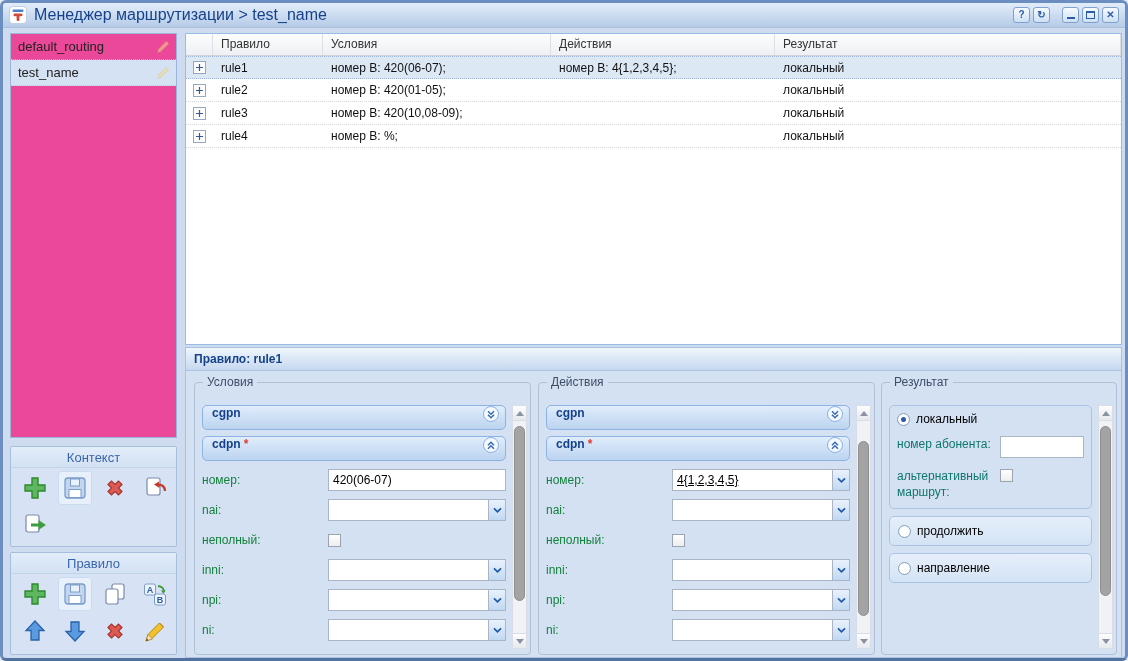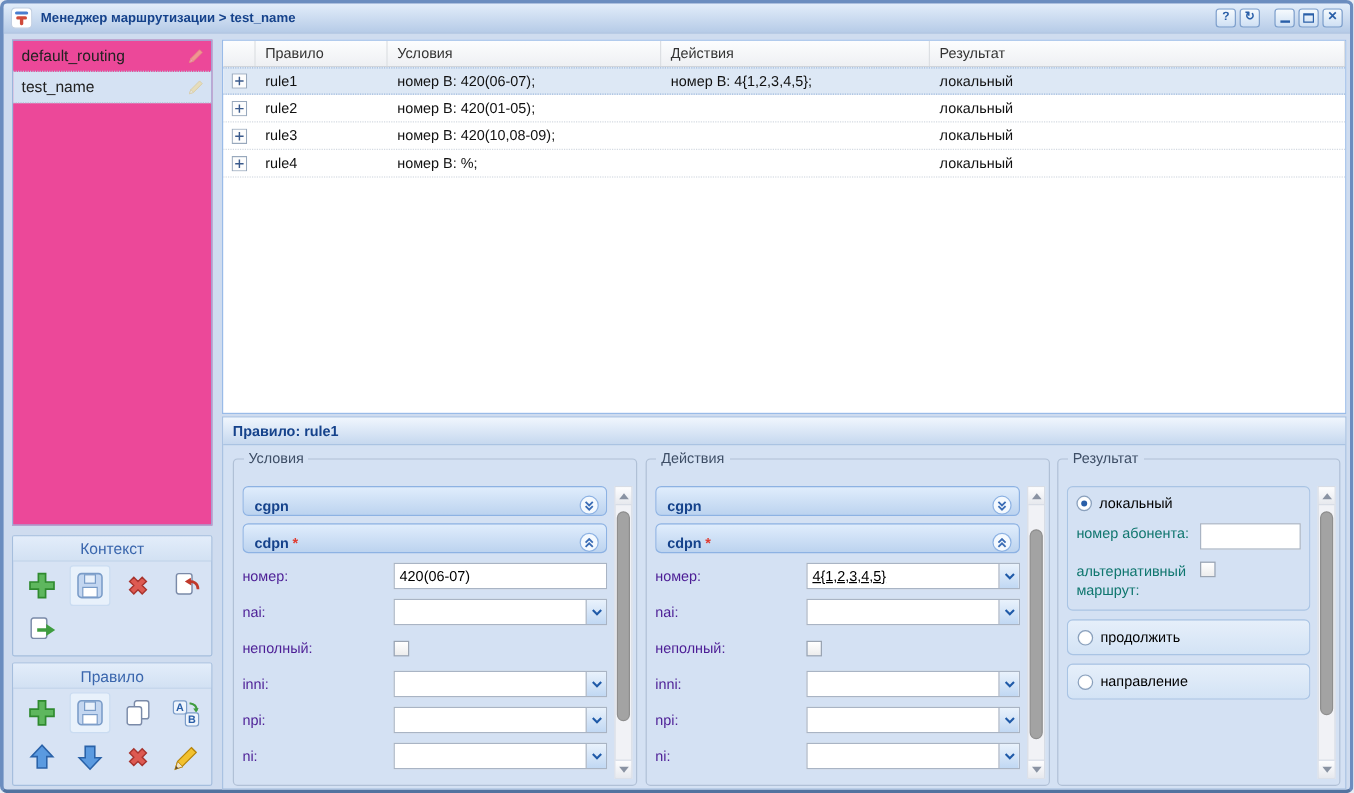--- a/index.html
+++ b/index.html
@@ -2,21 +2,21 @@
 <html><head>
 <meta charset="utf-8">
 <style>
   html,body{margin:0;padding:0;background:#e8edf5;font-family:"Liberation Sans",sans-serif;}
   *{box-sizing:border-box;}
   #window{position:relative;width:1128px;height:661px;border:3px solid #6b8dbf;border-bottom-color:#52729f;border-radius:6px;background:#cfdcef;overflow:hidden;}
 
   
   .titlebar{position:absolute;left:0;top:0;right:0;height:25px;background:linear-gradient(#e2edfa,#b6cbe7);display:flex;align-items:center;padding:0 6px;border-bottom:1px solid #a9c0de;}
   .app-icon{width:18px;height:18px;margin-right:7px;flex:0 0 auto;}
-  .win-title{font-size:11px;font-weight:bold;color:#15428b;flex:1;}
+  .win-title{font-size:16px;font-weight:normal;color:#15428b;flex:1;}
   .win-btns{display:flex;gap:3px;align-items:center;}
   .win-btn{width:17px;height:16px;border:1px solid #7fa0cc;border-radius:3px;background:linear-gradient(#f6fafd,#cfe0f4);color:#2a5fa8;font-size:10px;font-weight:bold;display:flex;align-items:center;justify-content:center;cursor:default;line-height:1;}
   .win-btn .min-glyph{display:block;width:8px;height:2px;background:#2a5fa8;margin-top:6px;}
   .win-btn .max-glyph{display:block;width:9px;height:8px;border:1px solid #2a5fa8;border-top-width:2px;}
   .gap{width:6px;}
 
   
   .ctx-list{position:absolute;left:7px;top:30px;width:167px;height:405px;background:#ec4899;border:1px solid #9ab5dc;}
   .ctx-item{height:26px;display:flex;align-items:center;padding:0 5px 0 7px;font-size:13px;color:#222;border-bottom:1px dotted #b9c8dc;}
   .ctx-item.selected{background:#d5e2f3;}
@@ -51,28 +51,28 @@
   .detail-header{height:23px;background:linear-gradient(#f0f6fd,#c6d8ef);border-bottom:1px solid #aac3e2;font-size:12px;font-weight:bold;color:#15428b;padding:4px 0 0 8px;}
   .detail-body{position:absolute;left:0;right:0;top:24px;bottom:0;}
 
   fieldset{position:absolute;top:3px;bottom:2px;margin:0;padding:0 4px;border:1px solid #b0c0d6;border-radius:4px;background:transparent;}
   fieldset legend{font-size:12px;color:#3e4e66;padding:0 4px;margin-left:4px;}
   #fs-conditions{left:8px;width:337px;}
   #fs-actions{left:352px;width:337px;}
   #fs-result{left:695px;width:236px;}
   .fs-inner{position:absolute;left:7px;right:24px;top:16px;bottom:6px;overflow:hidden;}
 
-  .section-bar{height:25px;border:1px solid #8db2e3;border-radius:5px;background:linear-gradient(#e0edfc,#bcd3ef);display:flex;align-items:flex-end;padding:0 6px 0 9px;margin-bottom:6px;}
+  .section-bar{height:25px;border:1px solid #8db2e3;border-radius:5px;background:linear-gradient(#e0edfc,#bcd3ef);display:flex;align-items:flex-start;padding:0 6px 0 9px;margin-bottom:6px;}
   .section-bar .sec-lbl{font-size:12px;font-weight:bold;color:#15428b;flex:1;}
   .req{color:#e03c31;font-weight:bold;margin-left:3px;}
   .sec-btn{width:16px;height:16px;border:1px solid #8db2e3;border-radius:8px;background:#f4f9fe;display:flex;align-items:center;justify-content:center;}
   .sec-btn svg{width:10px;height:9px;}
 
   .frow{display:flex;align-items:center;margin-top:8px;min-height:22px;}
-  .frow .flabel{flex:0 0 126px;font-size:12px;color:#4c1d95;}
+  .frow .flabel{flex:0 0 126px;font-size:12px;color:#15803d;}
   .tf{flex:1;height:22px;border:1px solid #a9b4c4;background:#fff;font-size:12px;color:#000;display:flex;align-items:center;padding:0 4px;overflow:hidden;}
   input.tf-input{flex:1;height:22px;border:1px solid #a9b4c4;background:#fff;font-size:12px;color:#000;padding:0 4px;font-family:"Liberation Sans",sans-serif;}
   .combo{flex:1;height:22px;border:1px solid #a9b4c4;background:#fff;display:flex;overflow:hidden;}
   .combo .combo-text{flex:1;font-size:12px;color:#000;padding:3px 0 0 4px;white-space:nowrap;overflow:hidden;text-decoration:underline;}
   .combo .combo-btn{flex:0 0 17px;border-left:1px solid #a9b4c4;background:linear-gradient(#e9f2fc,#c1d8f3);display:flex;align-items:center;justify-content:center;}
   .combo .combo-btn svg{width:9px;height:7px;}
   .cb{width:13px;height:13px;border:1px solid #9aa4b2;background:linear-gradient(#ffffff,#ededed);}
   .disabled .flabel{color:#9aa6b8;}
   .tf.disabled-tf{background:#e1ebf8;border-color:#bcc9da;}
   .combo.disabled-combo{background:#e1ebf8;border-color:#bcc9da;}

